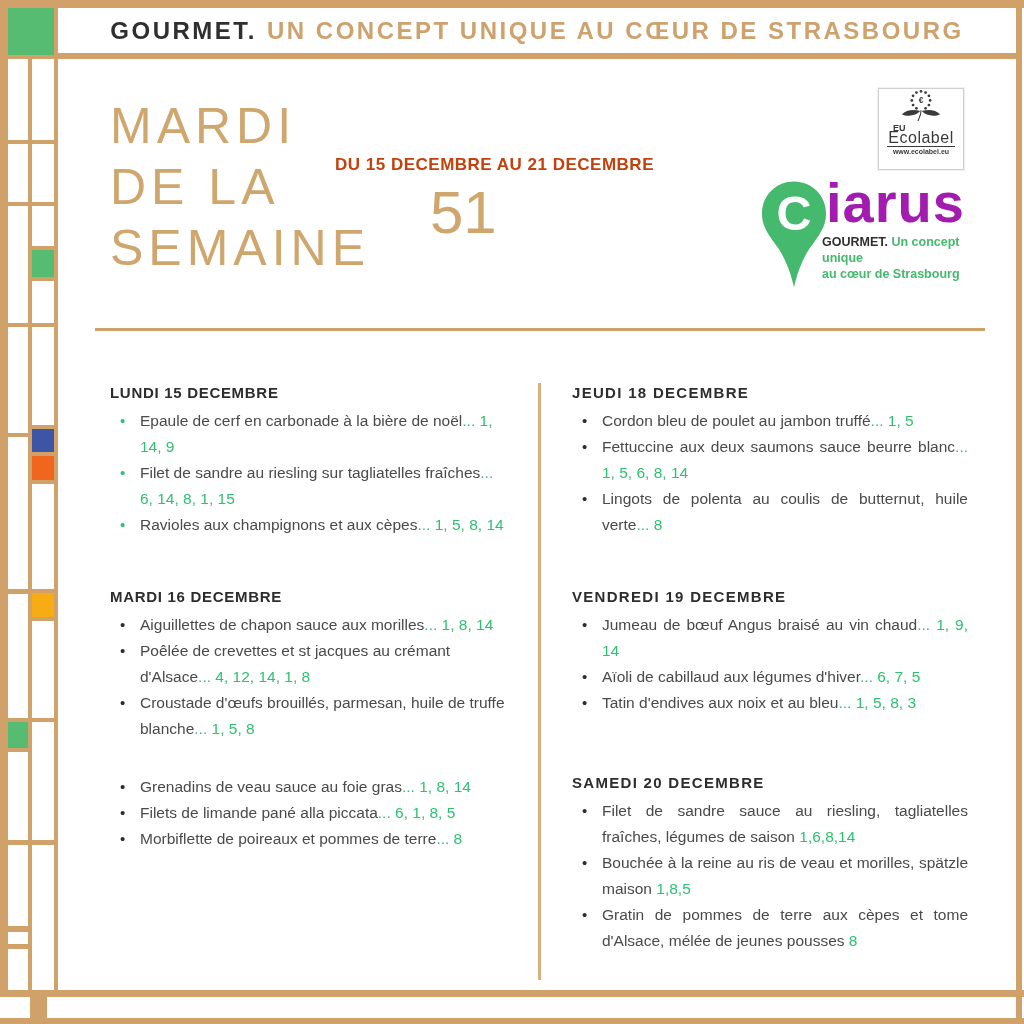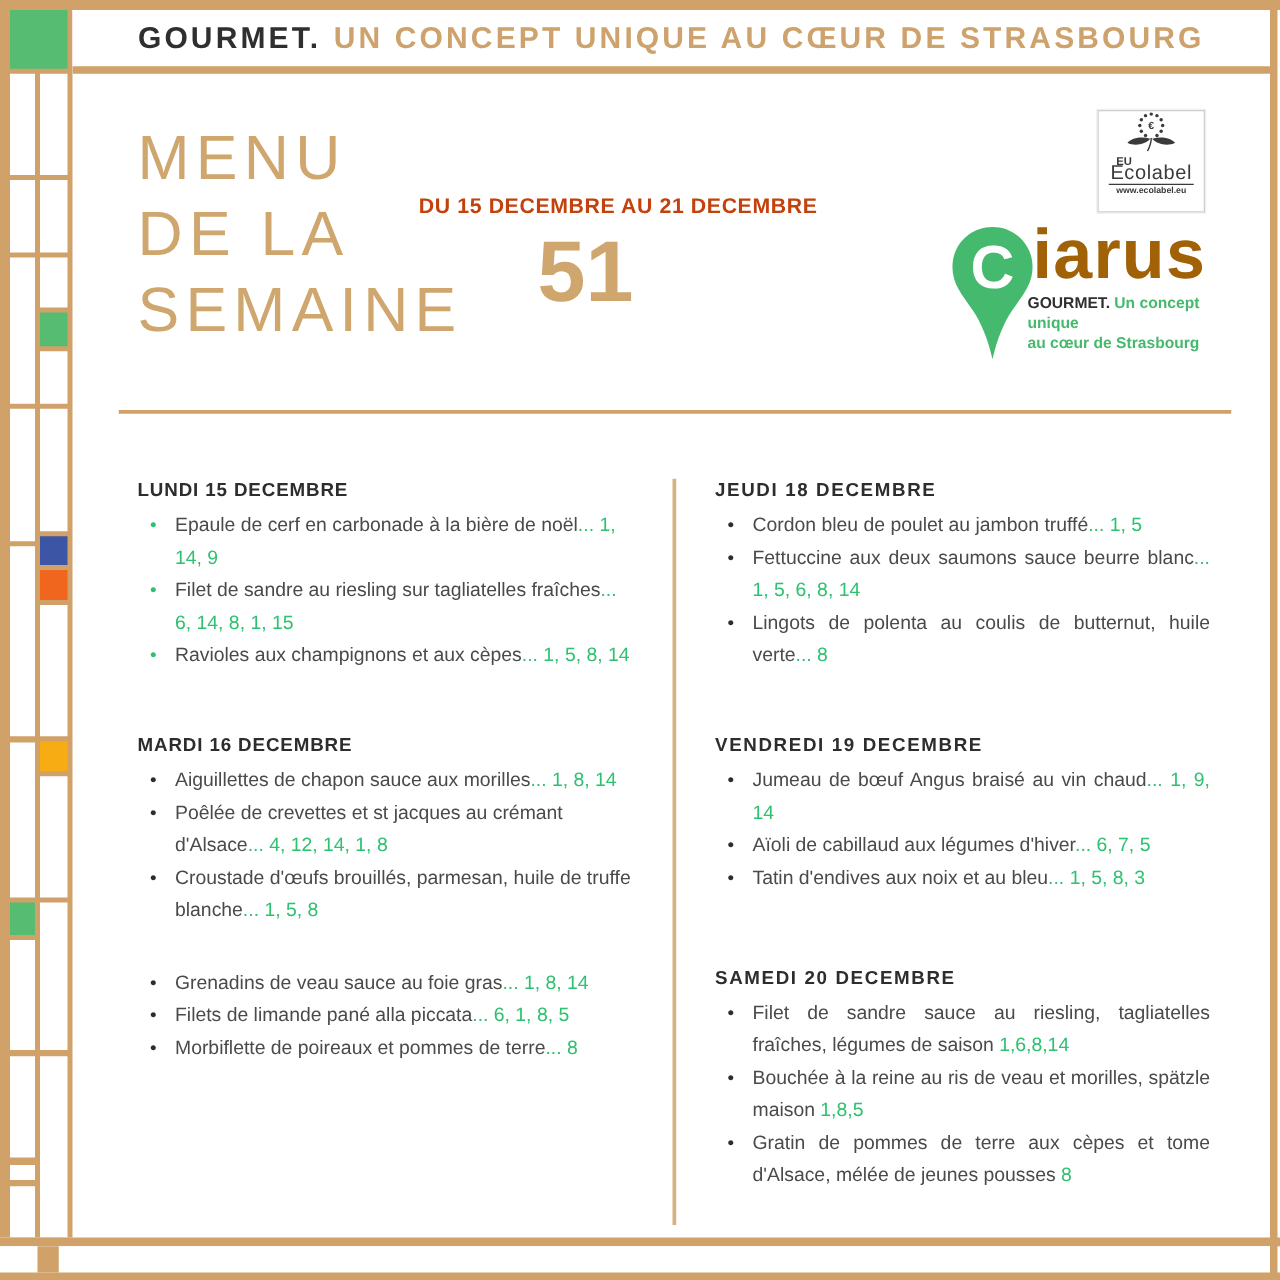--- a/index.html
+++ b/index.html
@@ -23,32 +23,32 @@
   .banner{position:absolute;left:58px;top:8px;width:958px;height:45px;background:#fff;
           border-bottom:6px solid #D0A169;display:flex;align-items:center;justify-content:center;}
   .banner .txt{font-size:24px;font-weight:700;letter-spacing:2.5px;white-space:nowrap;}
   .banner .brand{color:#2F2F2F;}
   .banner .tagline{color:#CDA26D;margin-left:10px;}
   
   .title{position:absolute;left:110px;top:96px;color:#CFA66E;font-size:50px;
          font-weight:400;letter-spacing:5px;line-height:61px;}
   .date-range{position:absolute;left:335px;top:155px;color:#c2410c;font-size:17px;
               font-weight:700;letter-spacing:0.5px;}
-  .week{position:absolute;left:430px;top:178px;color:#CFA66E;font-size:69px;font-weight:700;}
+  .week{position:absolute;left:430px;top:178px;color:#CFA66E;font-size:60px;font-weight:400;}
   .title-divider{position:absolute;left:95px;top:328px;width:890px;height:3px;}
   
   .ecolabel{position:absolute;left:878px;top:88px;width:84px;height:80px;background:#fff;
             border:1px solid #cfcfcf;box-shadow:0 0 0 1px #f0f0f0;text-align:center;color:#3a3a3a;}
   .eco-eu{font-size:9px;font-weight:700;text-align:left;margin:-2px 0 -3px 14px;}
   .eco-name{font-size:16px;font-weight:500;letter-spacing:0.5px;line-height:15px;}
   .eco-url{font-size:7px;font-weight:700;border-top:1px solid #3a3a3a;margin:1px 8px 0 8px;padding-top:1px;}
   
   .ciarus{position:absolute;left:760px;top:178px;width:210px;height:120px;}
   .ciarus-pin{position:absolute;left:0;top:2px;}
-  .ciarus-word{position:absolute;left:66px;top:-8px;color:#a16207;font-size:56px;
+  .ciarus-word{position:absolute;left:66px;top:-8px;color:#a21caf;font-size:56px;
                font-weight:700;letter-spacing:1px;}
   .ciarus-tag{position:absolute;left:62px;top:56px;font-size:12.5px;font-weight:700;line-height:16px;}
   .ciarus-tag .brand{color:#2F2F2F;}
   .ciarus-tag .grn{color:#45B96D;}
   
   .col-divider{position:absolute;left:538px;top:383px;width:3px;height:597px;background:#D8B183;}
   .section{position:absolute;}
   .pos-l1{left:108px;top:384px;width:400px;}
   .pos-l2{left:108px;top:588px;width:400px;}
   .pos-l3{left:108px;top:774px;width:400px;}
@@ -109,21 +109,21 @@
   </div>
   <div class="frame-bottom tan"></div>
 
   <div class="banner">
     <div class="txt">
       <span class="brand">GOURMET.</span><span class="tagline">UN CONCEPT UNIQUE AU CŒUR DE STRASBOURG</span>
     </div>
   </div>
 
   <div class="title">
-    <div>MENU</div>
+    <div>MARDI</div>
     <div>DE LA</div>
     <div>SEMAINE</div>
   </div>
   <div class="date-range">DU 15 DECEMBRE AU 21 DECEMBRE</div>
   <div class="week">51</div>
   <div class="title-divider tan"></div>
 
   <div class="ecolabel">
     <svg width="52" height="32" viewBox="0 0 60 42">
       <g fill="#3a3a3a">

